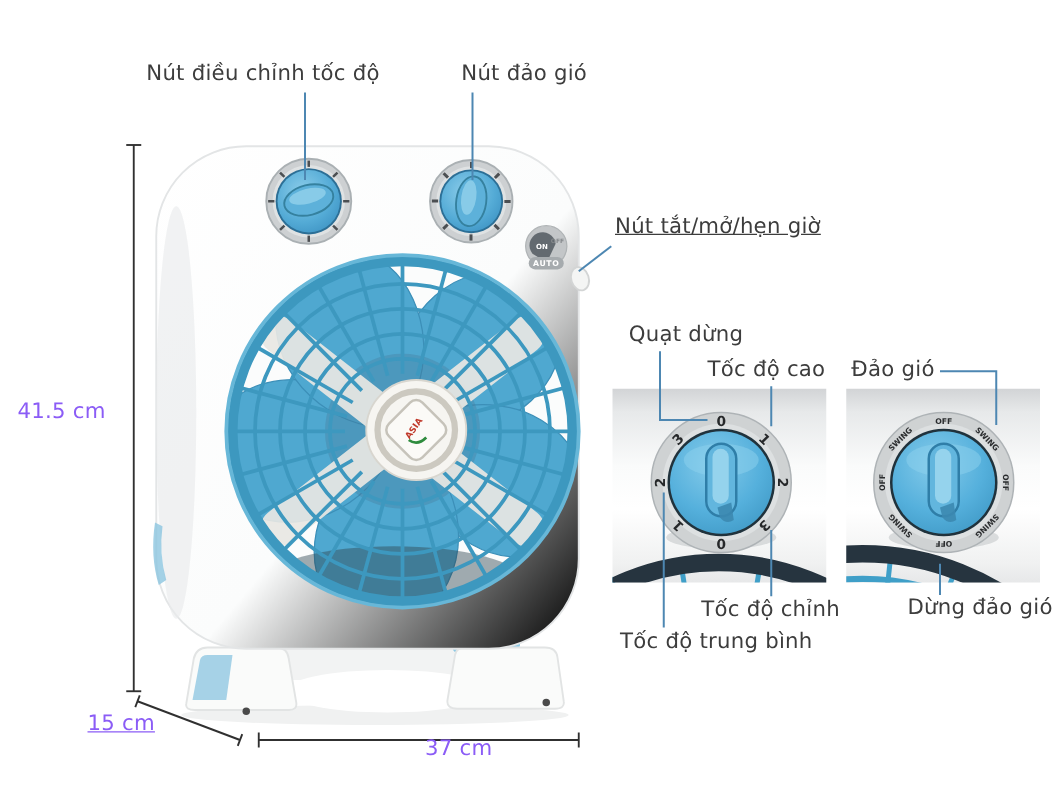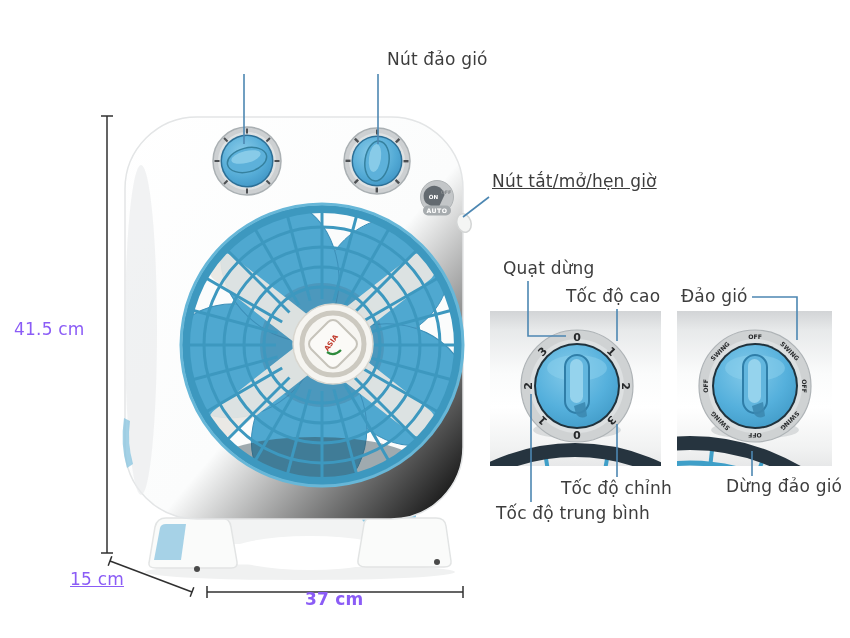--- a/index.html
+++ b/index.html
@@ -328,26 +328,27 @@
         <path d="M193.8,587.3 L190.2,596.7"></path>
       </g>
       <g>
         <path d="M207,592 H463"></path>
         <path d="M207,586 V598"></path>
         <path d="M463,586 V598"></path>
       </g>
     </g>
   </svg>
 
-  <div class="label" style="left:369px;top:49px;margin-left:18px;">Nút đảo gió</div>
+  <div class="label" style="left:117px;top:49px;">Nút điều chỉnh tốc độ</div>
+  <div class="label" style="left:369px;top:49px;">Nút đảo gió</div>
   <div class="label" style="left:492px;top:171px;text-decoration:underline;">Nút tắt/mở/hẹn giờ</div>
   <div class="label" style="left:503px;top:258px;">Quạt dừng</div>
   <div class="label" style="left:566px;top:286px;">Tốc độ cao</div>
   <div class="label" style="left:681px;top:286px;text-align:right;">Đảo gió</div>
   <div class="label" style="left:561px;top:478px;">Tốc độ chỉnh</div>
   <div class="label" style="left:726px;top:476px;">Dừng đảo gió</div>
   <div class="label" style="left:496px;top:503px;">Tốc độ trung bình</div>
 
   <div class="label dim" style="left:14px;top:319px;">41.5 cm</div>
   <div class="label dim" style="left:70px;top:569px;text-decoration:underline;">15 cm</div>
-  <div class="label dim" style="left:305px;top:589px;font-weight:bold;">37 cm</div>
+  <div class="label dim" style="left:340px;top:589px;">37 cm</div>
 
 </div>
 
 </body></html>

